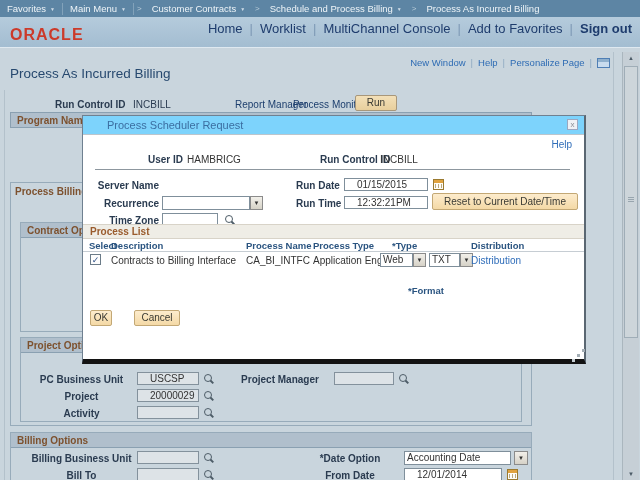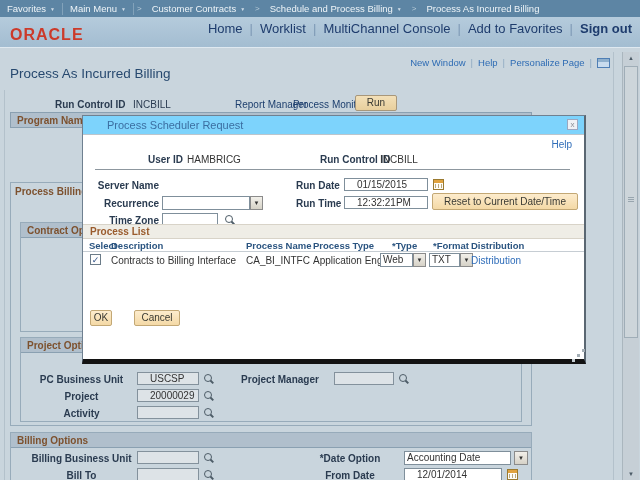--- a/index.html
+++ b/index.html
@@ -284,21 +284,21 @@
     <div class="mag" style="left:141px; top:98px;"></div>
 
     <div class="plist-bar">
       <span class="plist-title">Process List</span>
     </div>
     <span class="pcol" style="left:6px;">Select</span>
     <span class="pcol" style="left:28px;">Description</span>
     <span class="pcol" style="left:163px;">Process Name</span>
     <span class="pcol" style="left:230px;">Process Type</span>
     <span class="pcol" style="left:298px;margin-left:11px;">*Type</span>
-    <span class="pcol" style="left:350px;">*Format</span>
+    <span class="pcol" style="left:325px;margin-top:45px;">*Format</span>
     <span class="pcol" style="left:388px;">Distribution</span>
     <div class="pline"></div>
 
     <div class="chk">
       <span>✓</span>
     </div>
     <span class="pcell" style="left:28px;">Contracts to Billing Interface</span>
     <span class="pcell" style="left:163px;">CA_BI_INTFC</span>
     <span class="pcell" style="left:230px;">Application Engine</span>
     <div class="ddsel" style="left:297px; top:137px; width:46px;">

